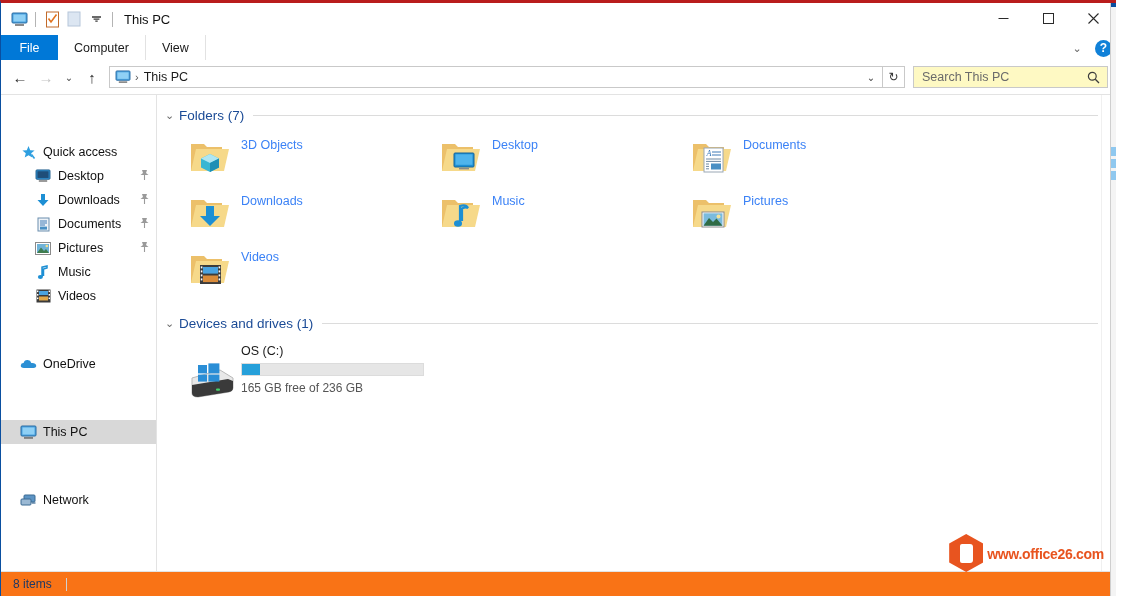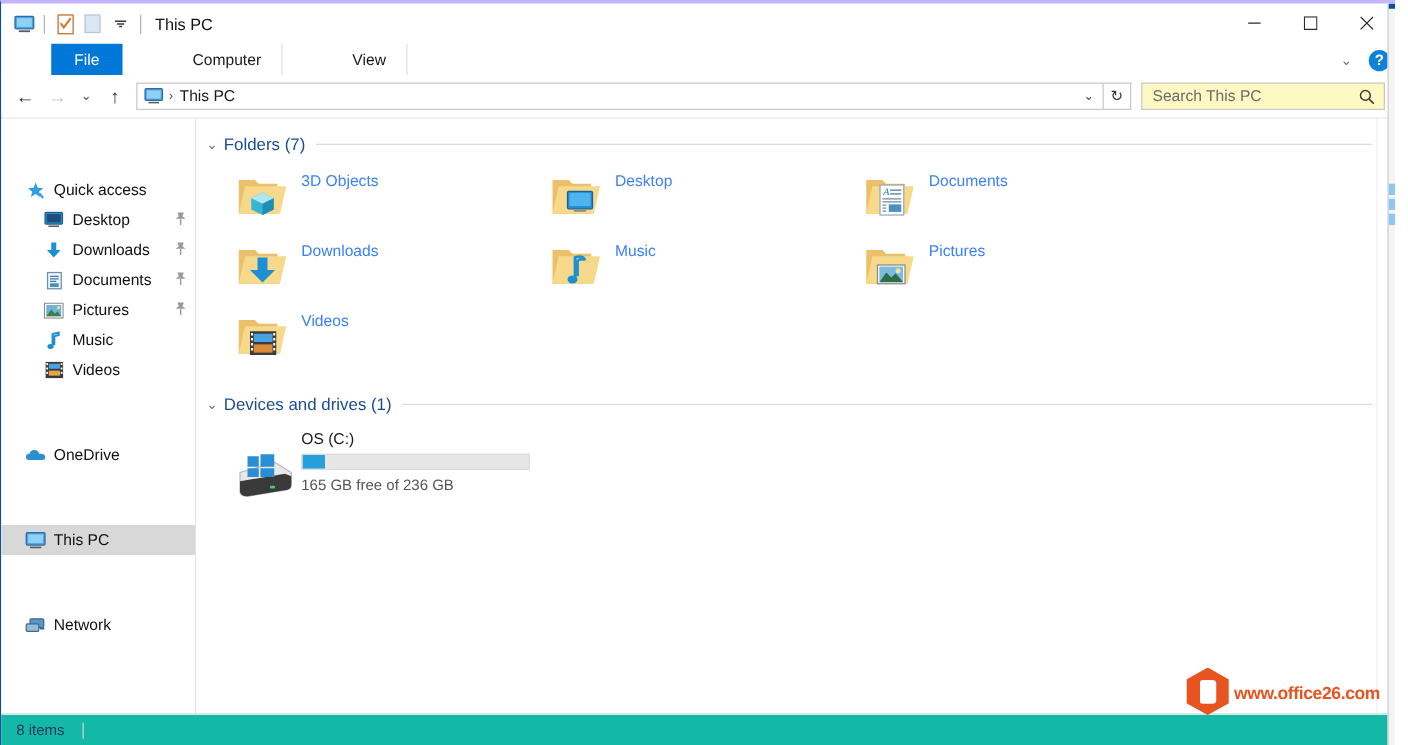--- a/index.html
+++ b/index.html
@@ -6,21 +6,21 @@
   html, body {
     width: 1126px; height: 596px;
     font-family: "Liberation Sans", sans-serif;
     background: #ffffff;
     overflow: hidden;
   }
   #window {
     position: relative;
     width: 1116px; height: 596px;
     background: #ffffff;
-    border-top: 3px solid #c4b5fd;
+    border-top: 3px solid #b91c1c;
     border-left: 1px solid #0a4fa0;
   }
 
   
   #titlebar {
     position: relative;
     height: 32px;
     background: #ffffff;
     display: flex;
     align-items: center;
@@ -56,21 +56,20 @@
     align-items: stretch;
     position: relative;
     border-bottom: 1px solid #ffffff;
   }
   .tab {
     display: flex; align-items: center; justify-content: center;
     font-size: 12.5px; color: #1a1a1a;
     padding: 0 16px;
     min-width: 56px;
     border-right: 1px solid #e2e2e2;
-    margin-left: 40px;
   }
   .tab.file {
     background: #0078d7; color: #ffffff;
     border-right: none;
     min-width: 57px;
   }
   #ribbon-right {
     position: absolute; right: 4px; top: 0; height: 26px;
     display: flex; align-items: center; gap: 9px;
   }
@@ -250,21 +249,21 @@
   #vscroll {
     position: absolute; right: 0; top: 0; bottom: 0;
     width: 15px; background: #ffffff;
     border-left: 1px solid #f0f0f0;
   }
 
   
   #statusbar {
     position: absolute; left: 0; right: 0; bottom: 0;
     height: 25px;
-    background: #14b8a6;
+    background: #f97316;
     border-top: 1px solid #e3e3e3;
     display: flex; align-items: center;
     padding-left: 12px;
   }
   #status-text { font-size: 12px; color: #1f3864; }
   #status-sep {
     width: 1px; height: 13px; background: #d0d0d0; margin-left: 14px;
   }
 
   

